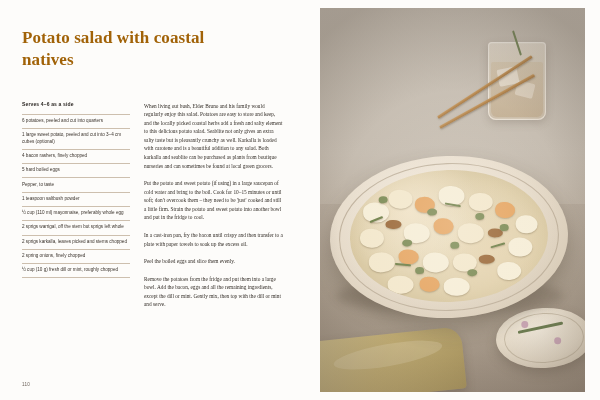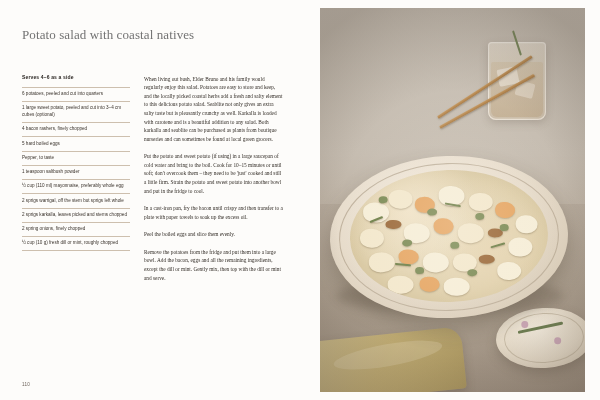--- a/index.html
+++ b/index.html
@@ -25,25 +25,25 @@
   .left-page {
     position: relative;
     width: 300px;
     height: 400px;
     box-sizing: border-box;
     padding: 27px 22px 18px 22px;
     background: #fdfcfa;
   }
   .recipe-title {
     font-family: "Liberation Serif", serif;
-    font-size: 13px;
+    font-size: 17px;
     line-height: 1.28;
-    font-weight: 400;
+    font-weight: 700;
     letter-spacing: 0.1px;
-    color: #737373;
+    color: #a16207;
     margin: 0 0 30px 0;
     max-width: 190px;
   }
   .columns {
     display: flex;
     gap: 14px;
     align-items: flex-start;
   }
   .col-ingredients {
     width: 108px;

